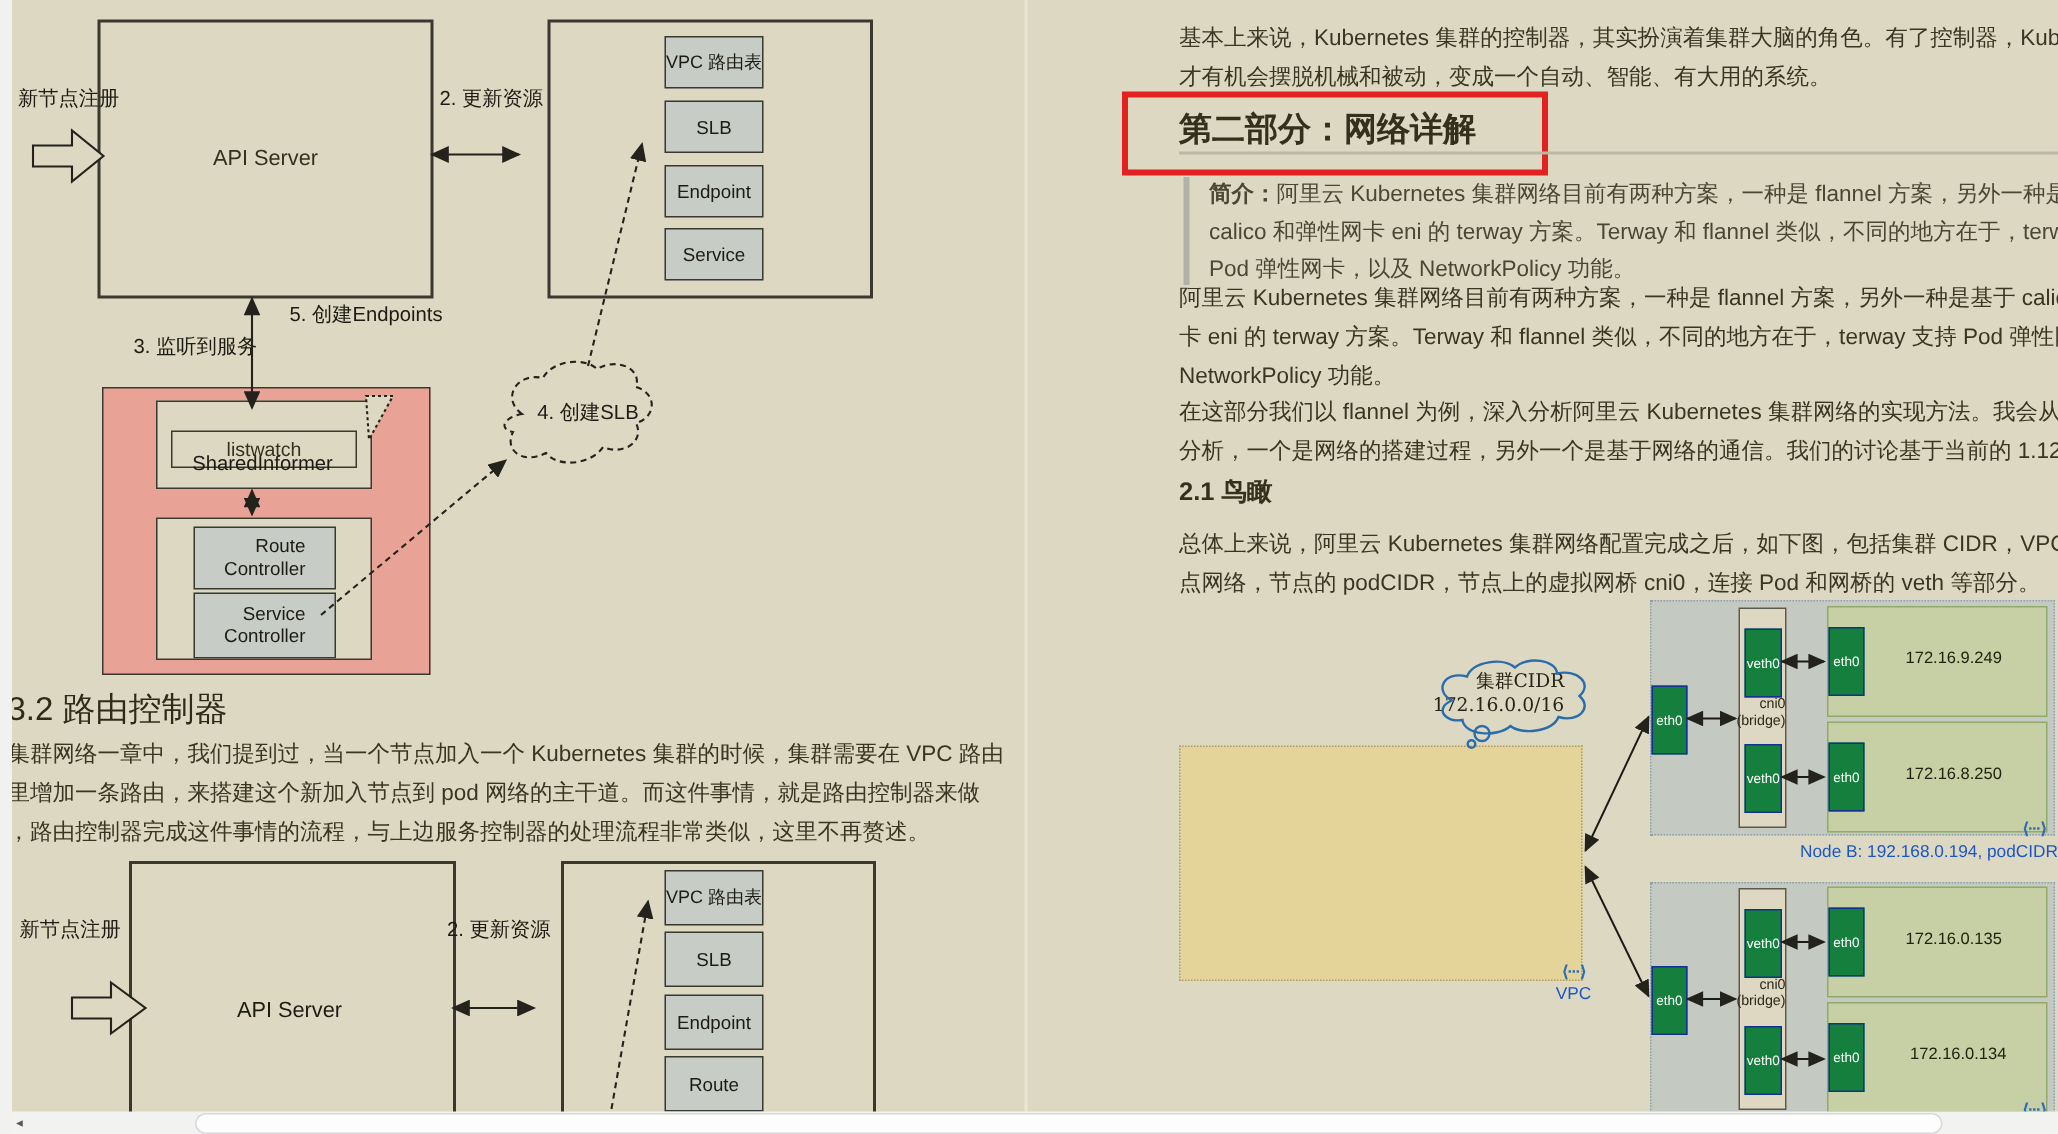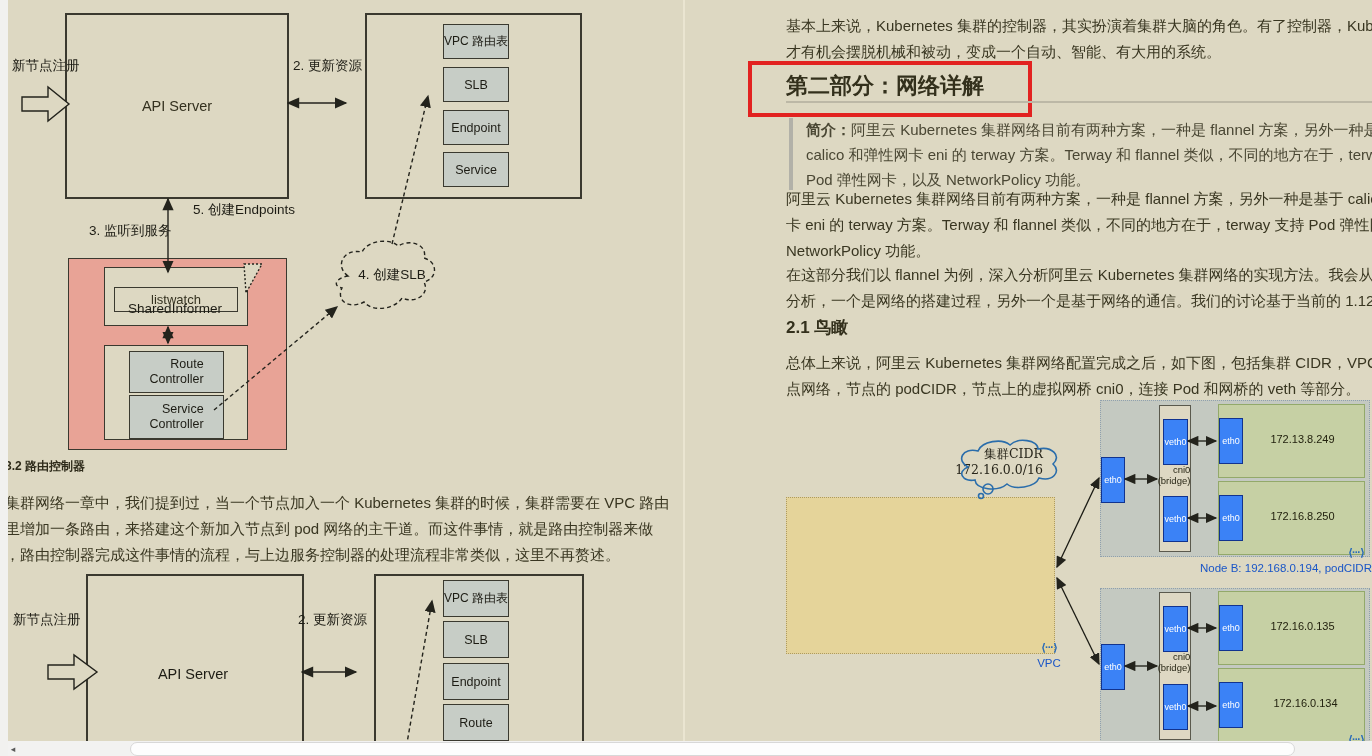--- a/index.html
+++ b/index.html
@@ -14,27 +14,27 @@
   .gbox{background:#c7cdc6;border:1.5px solid #3a392f;font-size:12.5px;color:#1d1c14}
   .pink{background:#e8a396;border:1.5px solid #3a392f}
   .beigebox{background:#ddd8c2;border:1.5px solid #3a392f}
   .dlabel{font-size:13.5px;color:#1d1c14;white-space:nowrap}
   .ccm{border:2px dotted #3a392f;background:#ddd8c2;font-size:13px;line-height:16px}
   
   .body-text{font-size:15px;line-height:26px;color:#393621}
   .quote-text{font-size:15px;line-height:25px;color:#4a4734}
   .h-part{font-size:22px;font-weight:bold;color:#33301c;white-space:nowrap}
   .h-sub{font-size:17px;font-weight:bold;color:#33301c;white-space:nowrap}
-  .h-sub2{font-size:12px;font-weight:bold;color:#2e2b1a;white-space:nowrap}
+  .h-sub2{font-size:22px;font-weight:normal;color:#2e2b1a;white-space:nowrap}
   .redbox{border:4px solid #e22220}
   .hr{height:2px;background:#bcb8a6}
   .qbar{width:4px;background:#b2b1a8}
   
   .nodebox{background:#c4c9c1;border:1px dotted #8fa0ad}
-  .bluebox{background:#3b82f6;border:1px solid #11338f;color:#fff;font-size:9px}
+  .bluebox{background:#15803d;border:1px solid #11338f;color:#fff;font-size:9px}
   .podbox{background:#c6d0a4;border:1px solid #93a96a}
   .cnibox{background:#ded8c3;border:1px solid #5a594d}
   .ip{font-size:11px;color:#23220f;white-space:nowrap}
   .yellowbox{background:#e5d49a;border:1px dotted #ad9a60}
   .bluecap{font-size:11.5px;color:#1b56c7;white-space:nowrap}
   .vpcicon{color:#2b6cb8;font-weight:bold;font-size:11px;letter-spacing:-1px;white-space:nowrap}
   .cloudtext{font-family:"DejaVu Serif",serif;font-size:12.5px;line-height:16px;color:#27251a}
   
   .vstrip{left:0;top:0;width:8px;height:756px;background:#f1f1ef;z-index:120}
   .hbar{left:0;top:741px;width:1372px;height:15px;background:#f2f2f1;z-index:110}
@@ -147,21 +147,21 @@
   <div class="abs bluebox ctr" style="left:473px;top:419px;width:23px;height:44px">
       <span>veth0</span>
     </div>
   <div class="abs bluebox ctr" style="left:473px;top:496px;width:23px;height:44px">
       <span>veth0</span>
     </div>
   <div class="abs podbox" style="left:528px;top:404px;width:145px;height:72px"></div>
   <div class="abs bluebox ctr" style="left:529px;top:418px;width:22px;height:44px">
       <span>eth0</span>
     </div>
-  <div class="abs ip ctr" style="left:555px;top:433px;width:115px">172.13.8.249</div>
+  <div class="abs ip ctr" style="left:555px;top:433px;width:115px">172.16.9.249</div>
   <div class="abs podbox" style="left:528px;top:481px;width:145px;height:72px"></div>
   <div class="abs bluebox ctr" style="left:529px;top:495px;width:22px;height:44px">
       <span>eth0</span>
     </div>
   <div class="abs ip ctr" style="left:555px;top:510px;width:115px">172.16.8.250</div>
   <div class="abs vpcicon" style="left:658px;top:546px">⟨···⟩</div>
   <div class="abs bluecap" style="left:510px;top:562px">Node B: 192.168.0.194, podCIDR 172.16.8.128/25</div>
 
   <div class="abs nodebox" style="left:410px;top:588px;width:268px;height:154px"></div>
   <div class="abs bluebox ctr" style="left:411px;top:644px;width:22px;height:44px">

